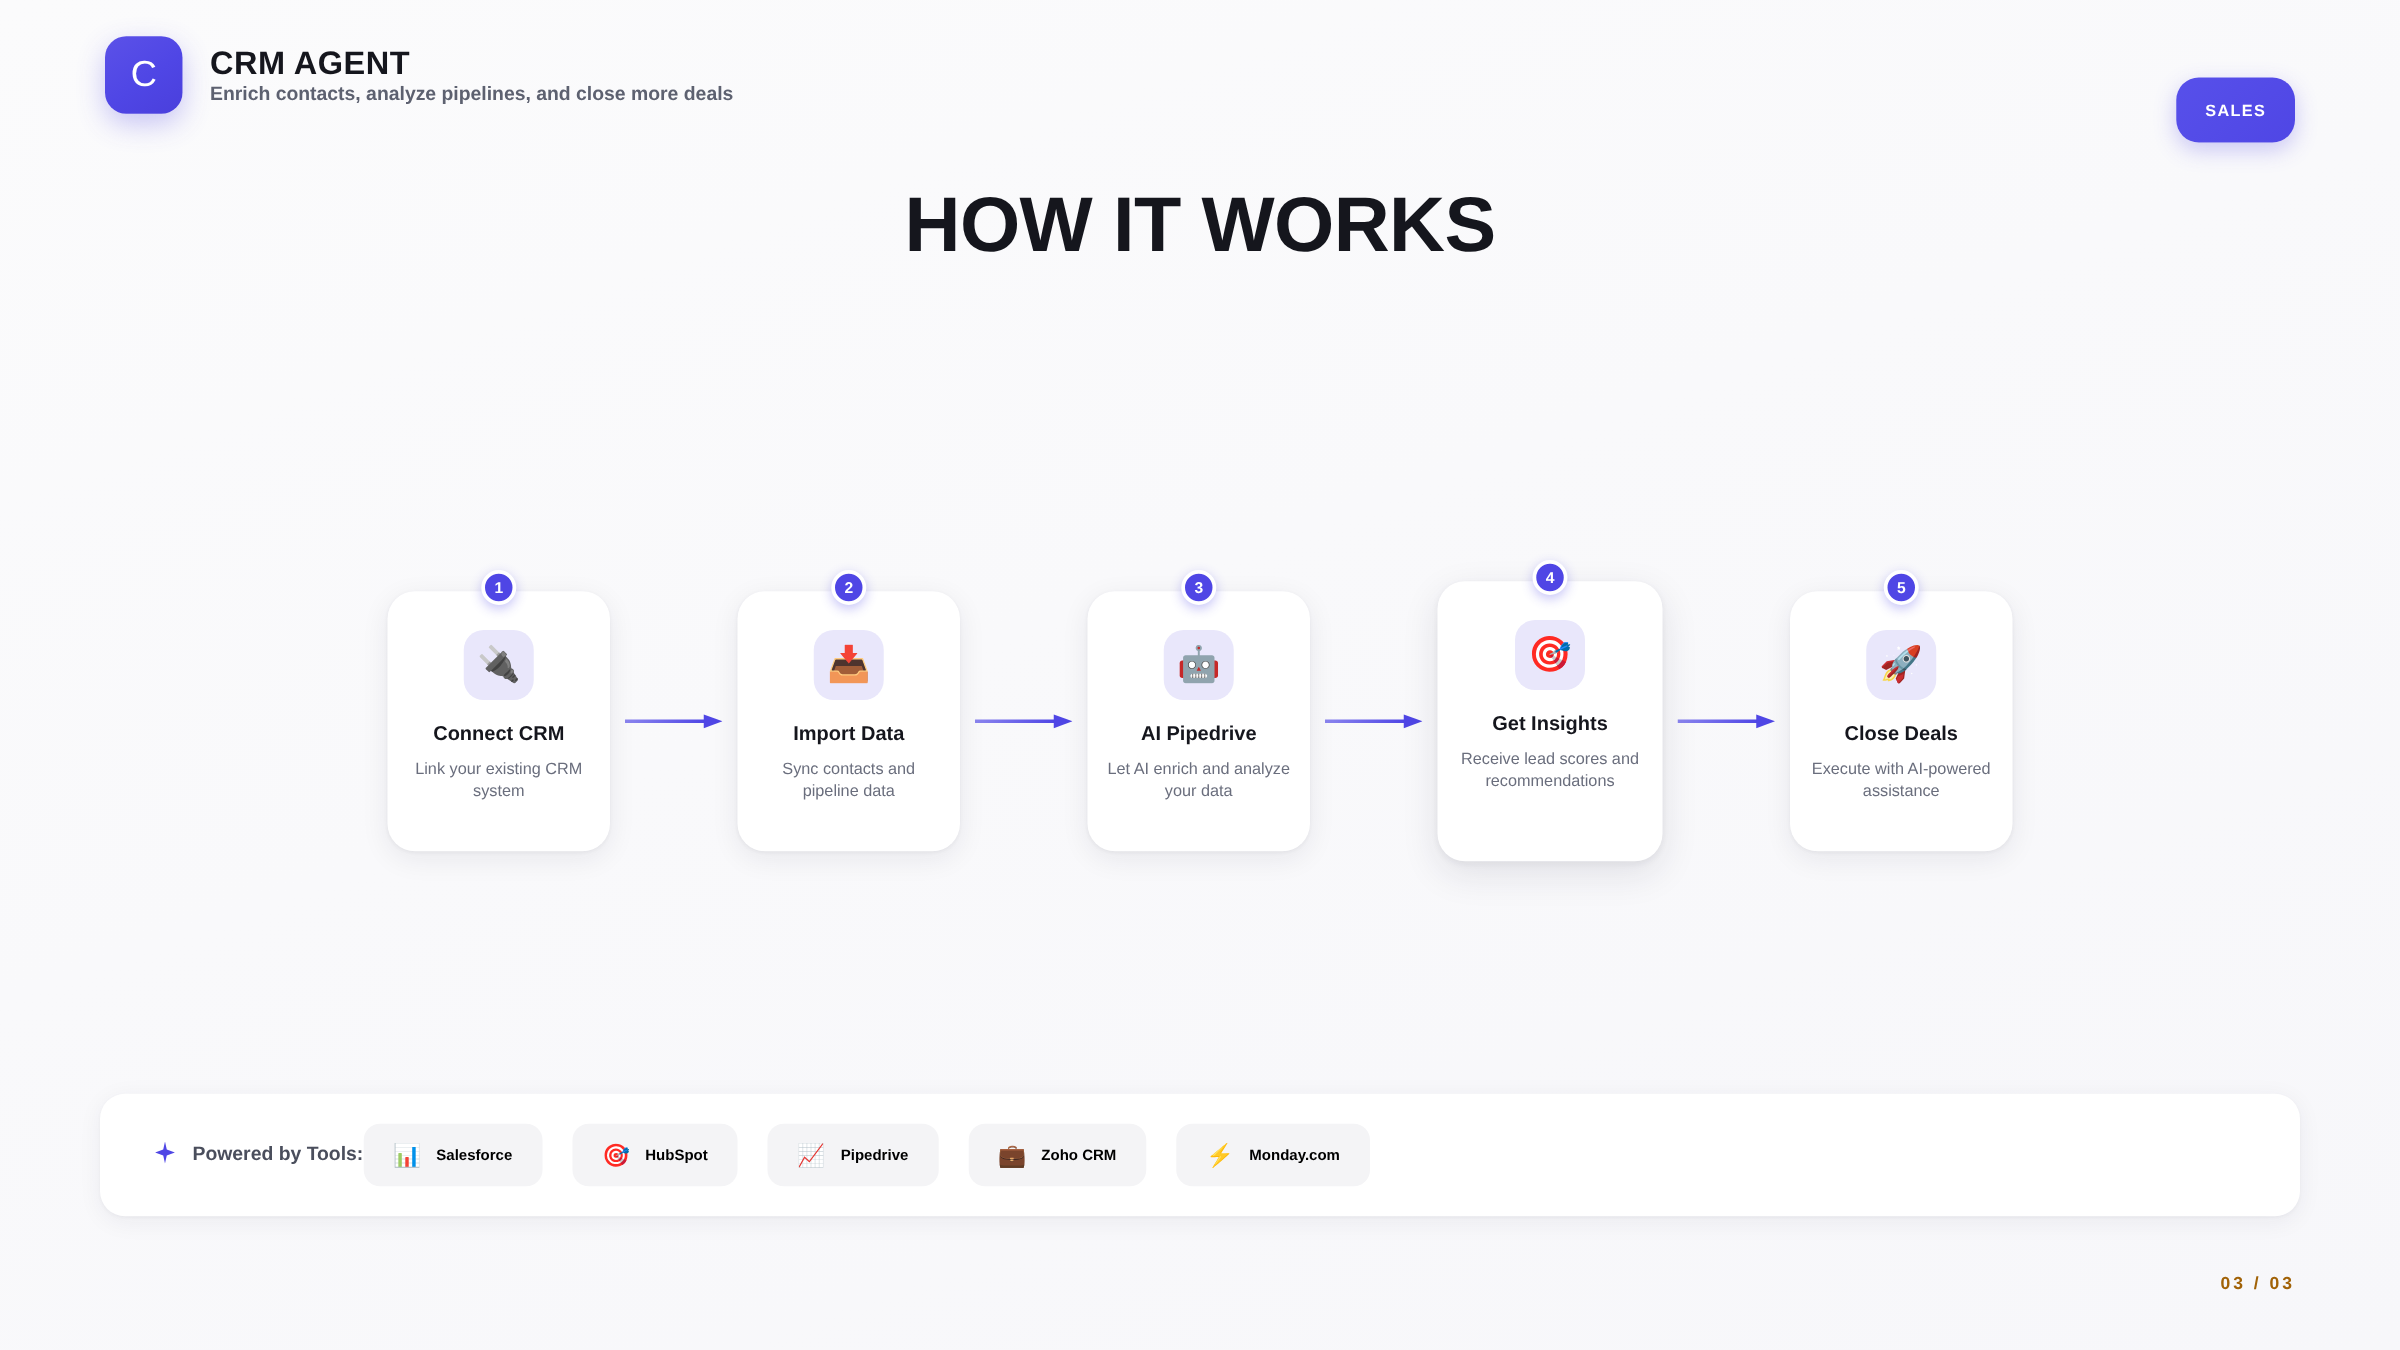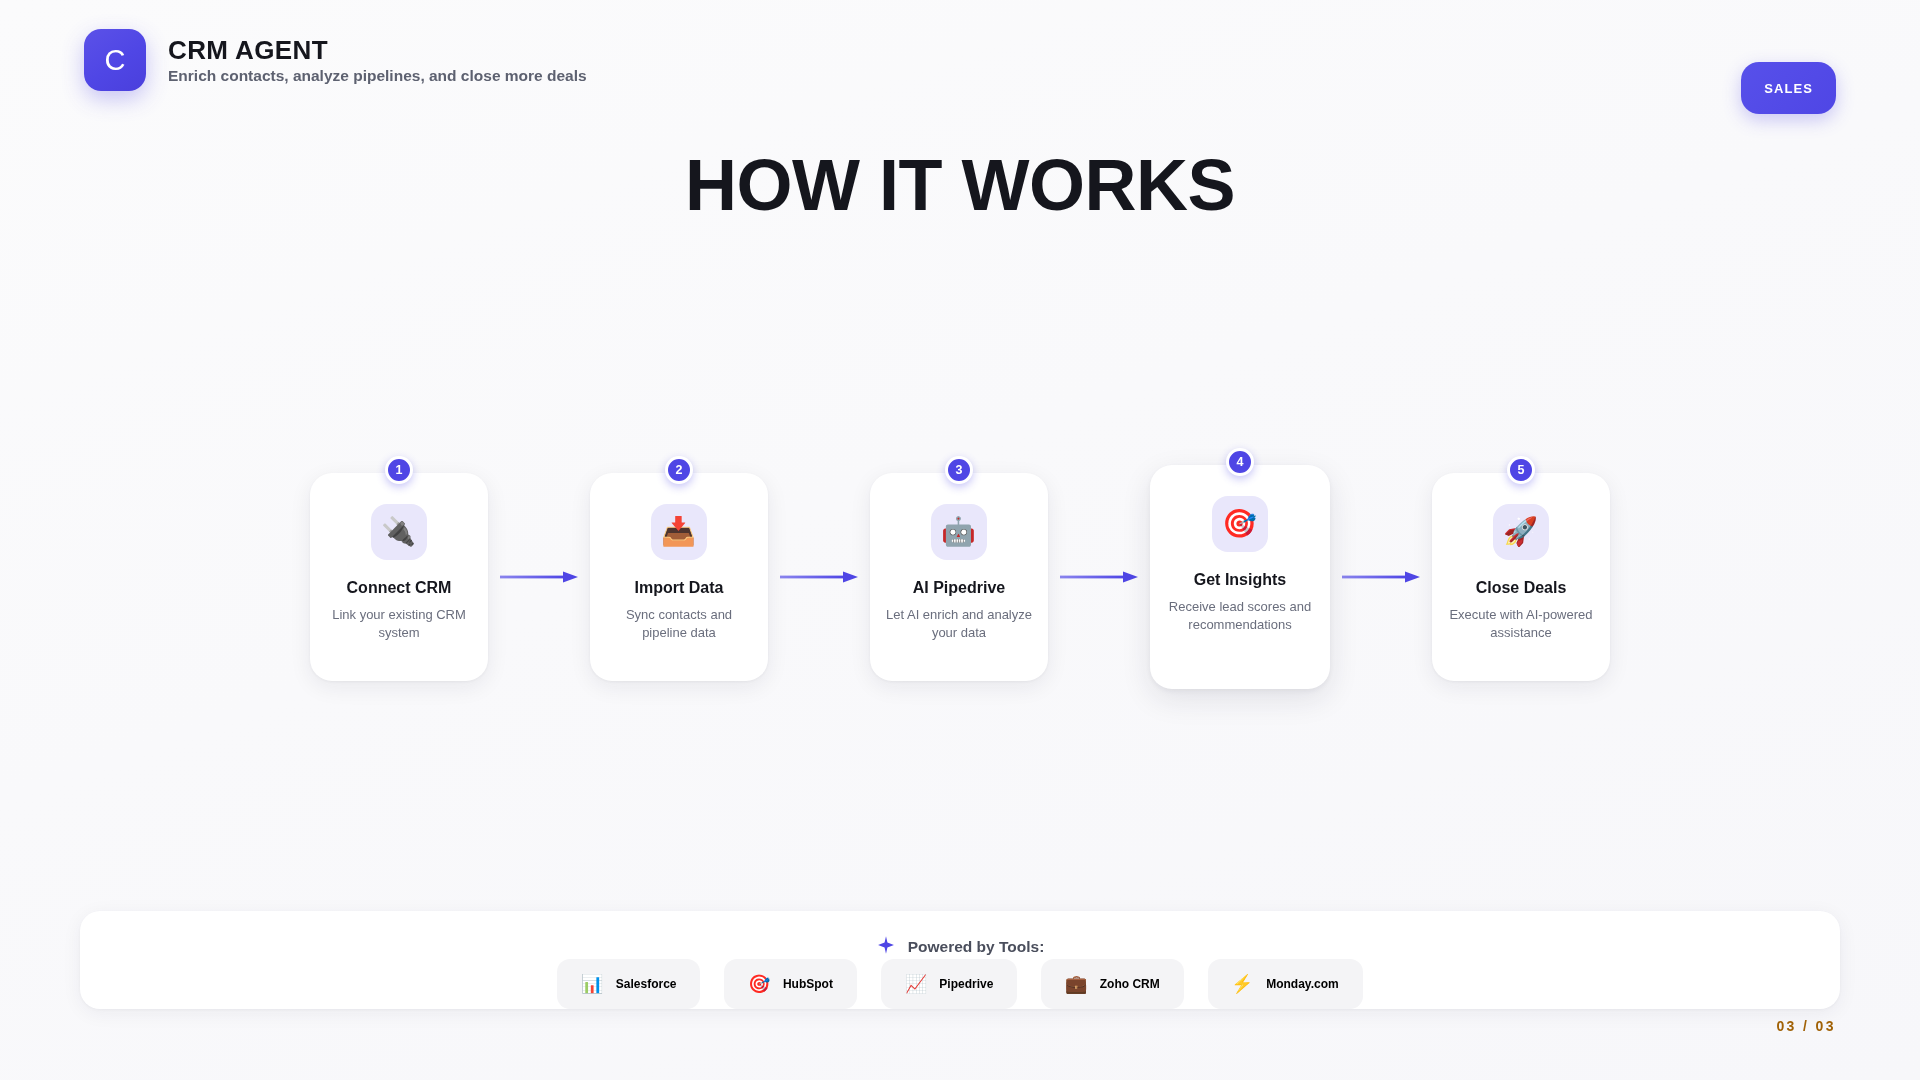--- a/index.html
+++ b/index.html
@@ -86,21 +86,21 @@
   
   .title-block {
     position: absolute;
     top: 148px;
     left: 0;
     width: 1920px;
     text-align: center;
   }
 
   .main-title {
-    font-size: 72px;
+    font-size: 62px;
     font-weight: bold;
     letter-spacing: -0.5px;
     color: #15161d;
     line-height: 1.05;
   }
 
   .main-sub {
     margin-top: 21px;
     font-size: 19.5px;
     color: #5d6170;
@@ -201,31 +201,30 @@
     align-items: center;
     justify-content: center;
   }
 
   .connector svg { display: block; }
 
   
   .tools-bar {
     position: absolute;
     left: 80px;
-    top: 911px;
+    top: 875px;
     width: 1760px;
     height: 98px;
     background: #ffffff;
     border-radius: 20px;
     box-shadow: 0 4px 20px rgba(30,32,60,0.06), 0 1px 3px rgba(30,32,60,0.04);
     display: flex;
     align-items: center;
-    justify-content: flex-end;
+    justify-content: flex-start;
     padding: 0 42px;
-    flex-direction: column;
   }
 
   .tools-left {
     display: flex;
     align-items: center;
     gap: 12px;
   }
 
   .tools-label {
     font-size: 15.5px;

